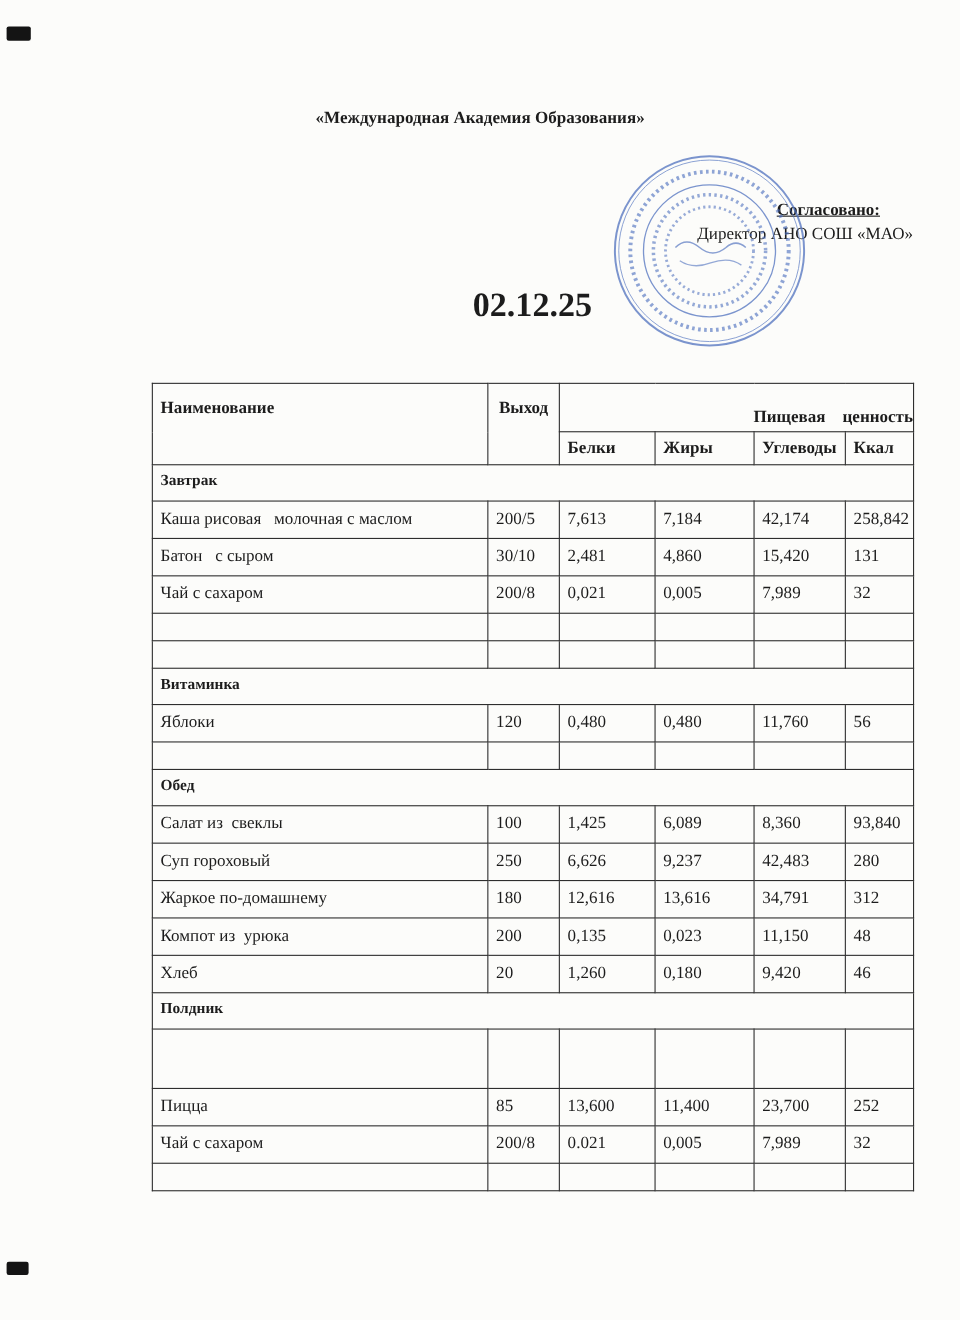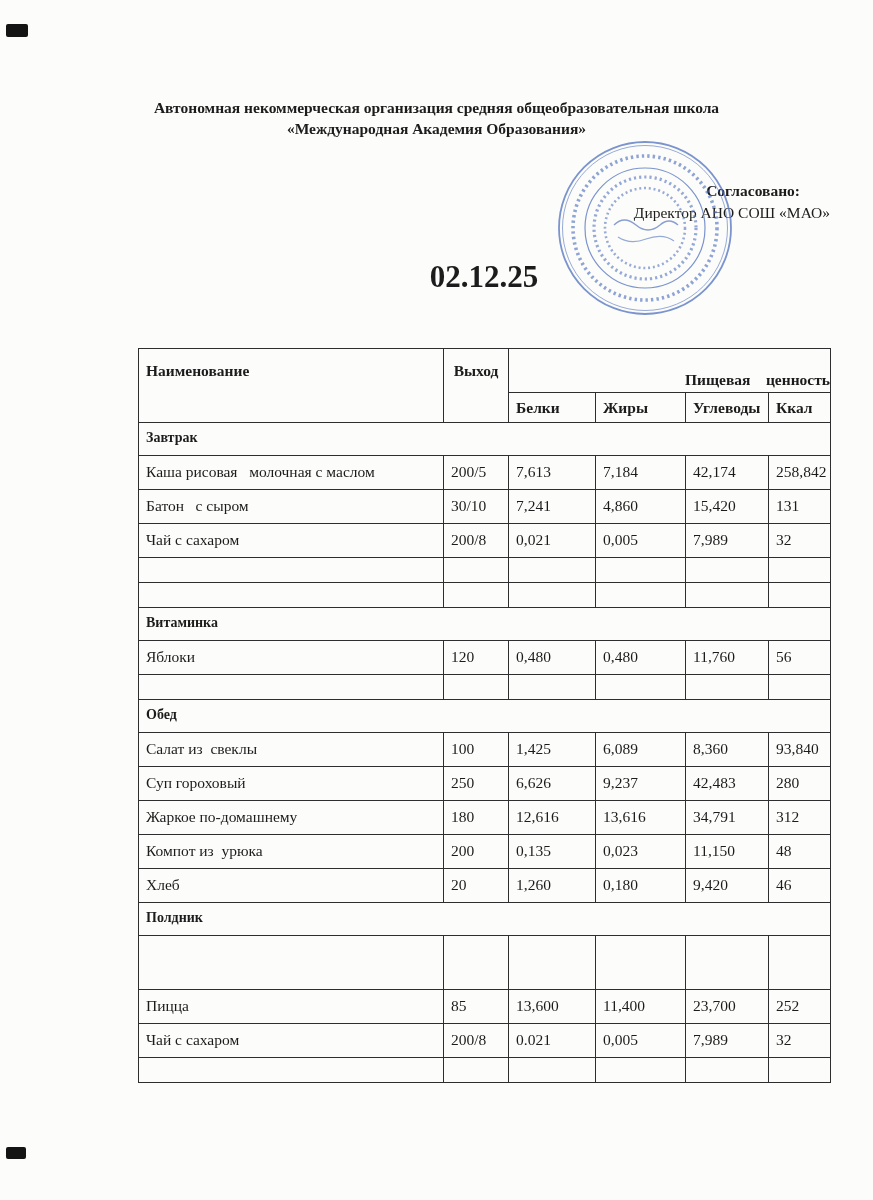--- a/index.html
+++ b/index.html
@@ -16,21 +16,21 @@
   .artifact { position:absolute; background:#141414; border-radius:2px; }
   .artifact-top { left:6px; top:24px; width:22px; height:13px; }
   .artifact-bottom { left:6px; top:1147px; width:20px; height:12px; }
 
   .org-header {
     position:absolute; top:97px; left:0; width:100%;
     text-align:center; font-weight:bold; font-size:15.5px; line-height:21px;
   }
 
   .approval { position:absolute; top:180px; right:41px; width:300px; font-size:15.5px; line-height:21px; }
-  .approval-label { text-align:right; padding-right:32px; font-weight:bold; }
+  .approval-label { text-align:right; padding-right:32px; font-weight:bold;text-decoration:underline; }
   .approval-director { text-align:right; padding-right:2px; margin-top:1px; }
   .approval-sign-row { display:flex; justify-content:flex-end; align-items:flex-end; margin-top:4px; padding-right:30px; }
   .signature { display:inline-block; border-bottom:1px solid #3c3c3c; margin-right:8px; line-height:0; }
   .signer-name { white-space:nowrap; }
 
   .stamp { position:absolute; top:135px; left:552px; width:186px; height:186px; opacity:0.72; pointer-events:none; }
 
   .menu-head { position:absolute; top:257px; left:138px; width:692px; text-align:center; }
   .menu-title { font-size:21px; font-weight:bold; letter-spacing:0.5px; }
   .menu-date  { font-size:31px; font-weight:bold; margin-top:2px; }
@@ -62,21 +62,20 @@
 </style>
 </head>
 <body>
 
 <div class="page">
 
   <div class="artifact artifact-top"></div>
   <div class="artifact artifact-bottom"></div>
 
   <div class="org-header">
-    <div>Автономная некоммерческая организация средняя общеобразовательная школа</div>
     <div>«Международная Академия Образования»</div>
   </div>
 
   <div class="approval">
     <div class="approval-label">Согласовано:</div>
     <div class="approval-director">Директор АНО СОШ «МАО»</div>
   </div>
 
   <div class="stamp">
     <svg viewBox="0 0 186 186" width="186" height="186" aria-hidden="true">
@@ -127,21 +126,21 @@
           <td class="cell-name">Каша рисовая   молочная с маслом</td>
           <td class="cell-output">200/5</td>
           <td class="cell-protein">7,613</td>
           <td class="cell-fat">7,184</td>
           <td class="cell-carbs">42,174</td>
           <td class="cell-kcal">258,842</td>
         </tr>
         <tr class="data-row sec-zavtrak row-1">
           <td class="cell-name">Батон   с сыром</td>
           <td class="cell-output">30/10</td>
-          <td class="cell-protein">7,241</td>
+          <td class="cell-protein">2,481</td>
           <td class="cell-fat">4,860</td>
           <td class="cell-carbs">15,420</td>
           <td class="cell-kcal">131</td>
         </tr>
         <tr class="data-row sec-zavtrak row-2">
           <td class="cell-name">Чай с сахаром</td>
           <td class="cell-output">200/8</td>
           <td class="cell-protein">0,021</td>
           <td class="cell-fat">0,005</td>
           <td class="cell-carbs">7,989</td>

